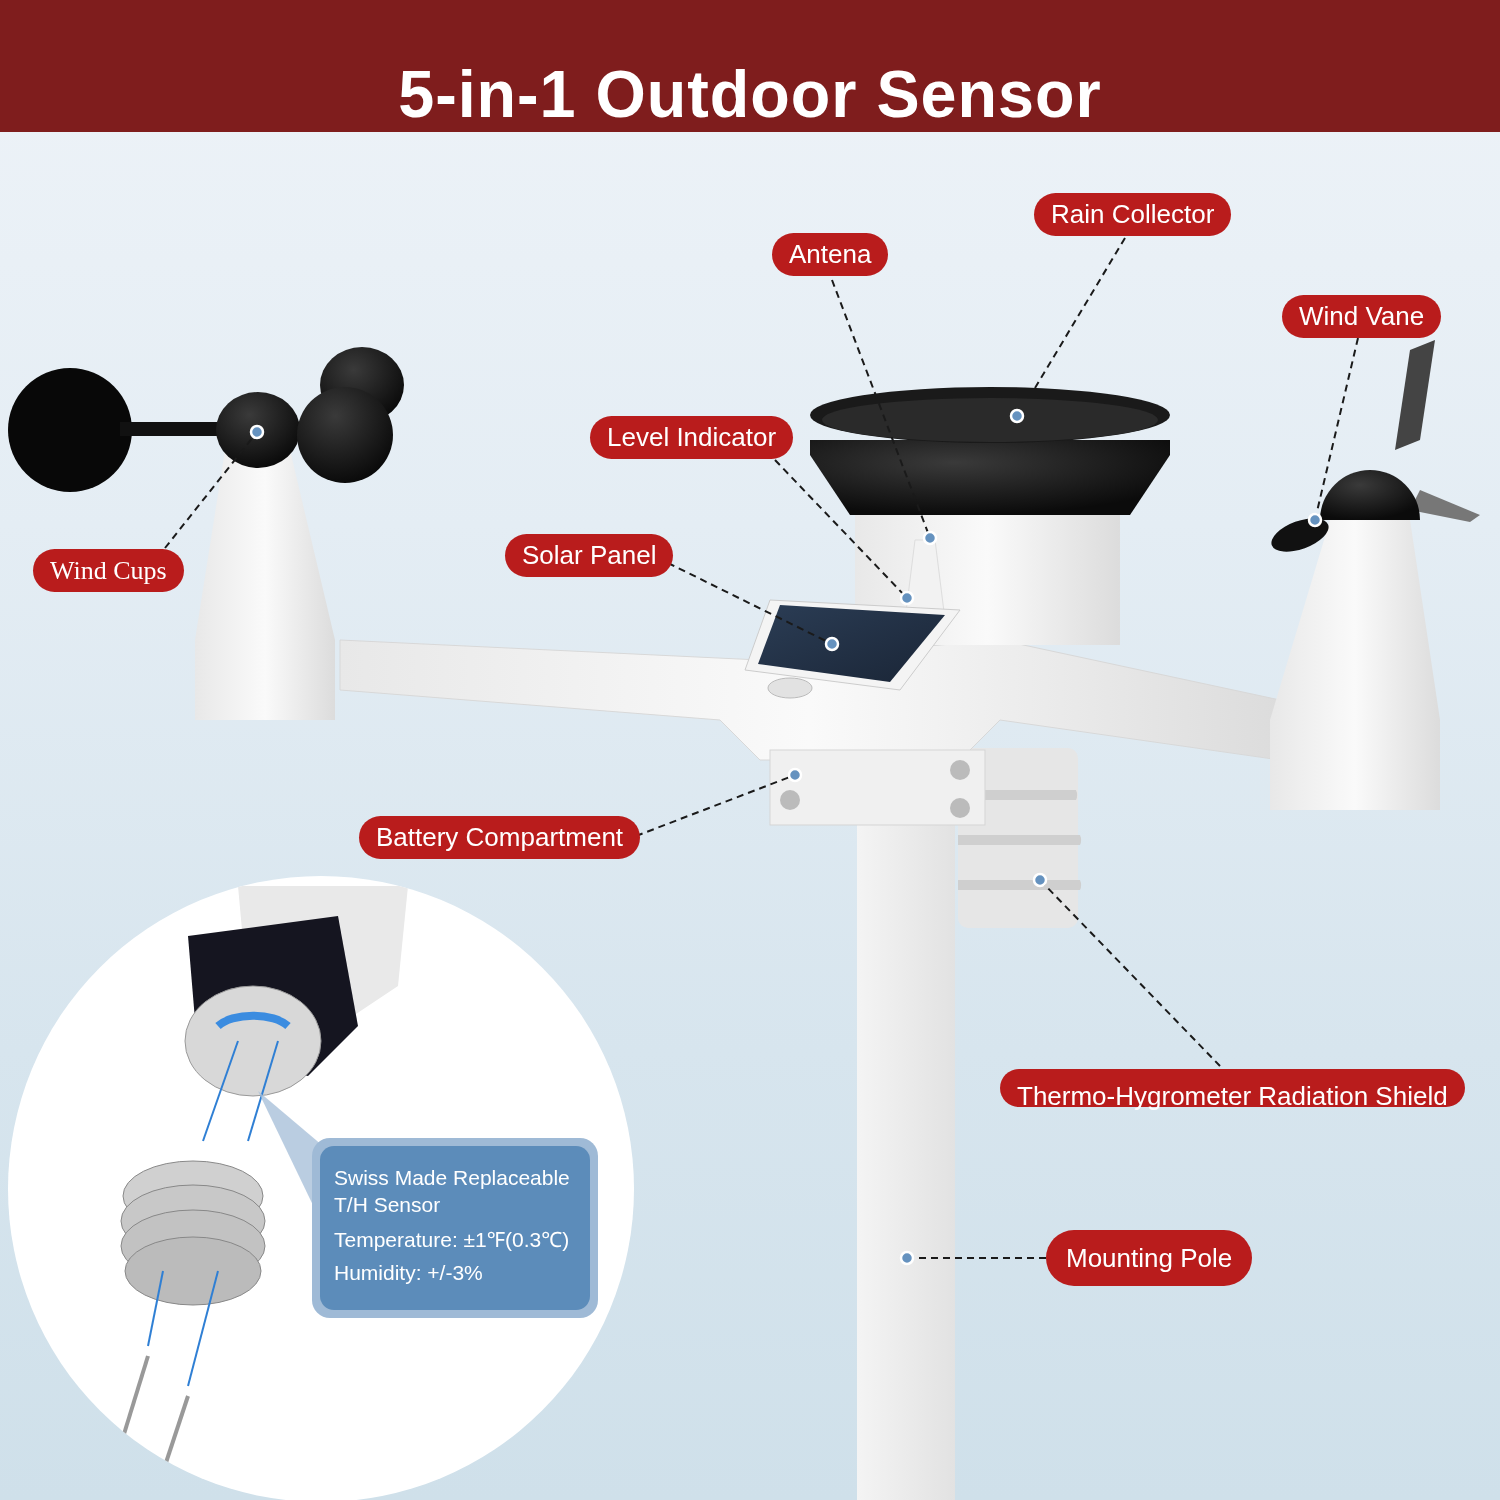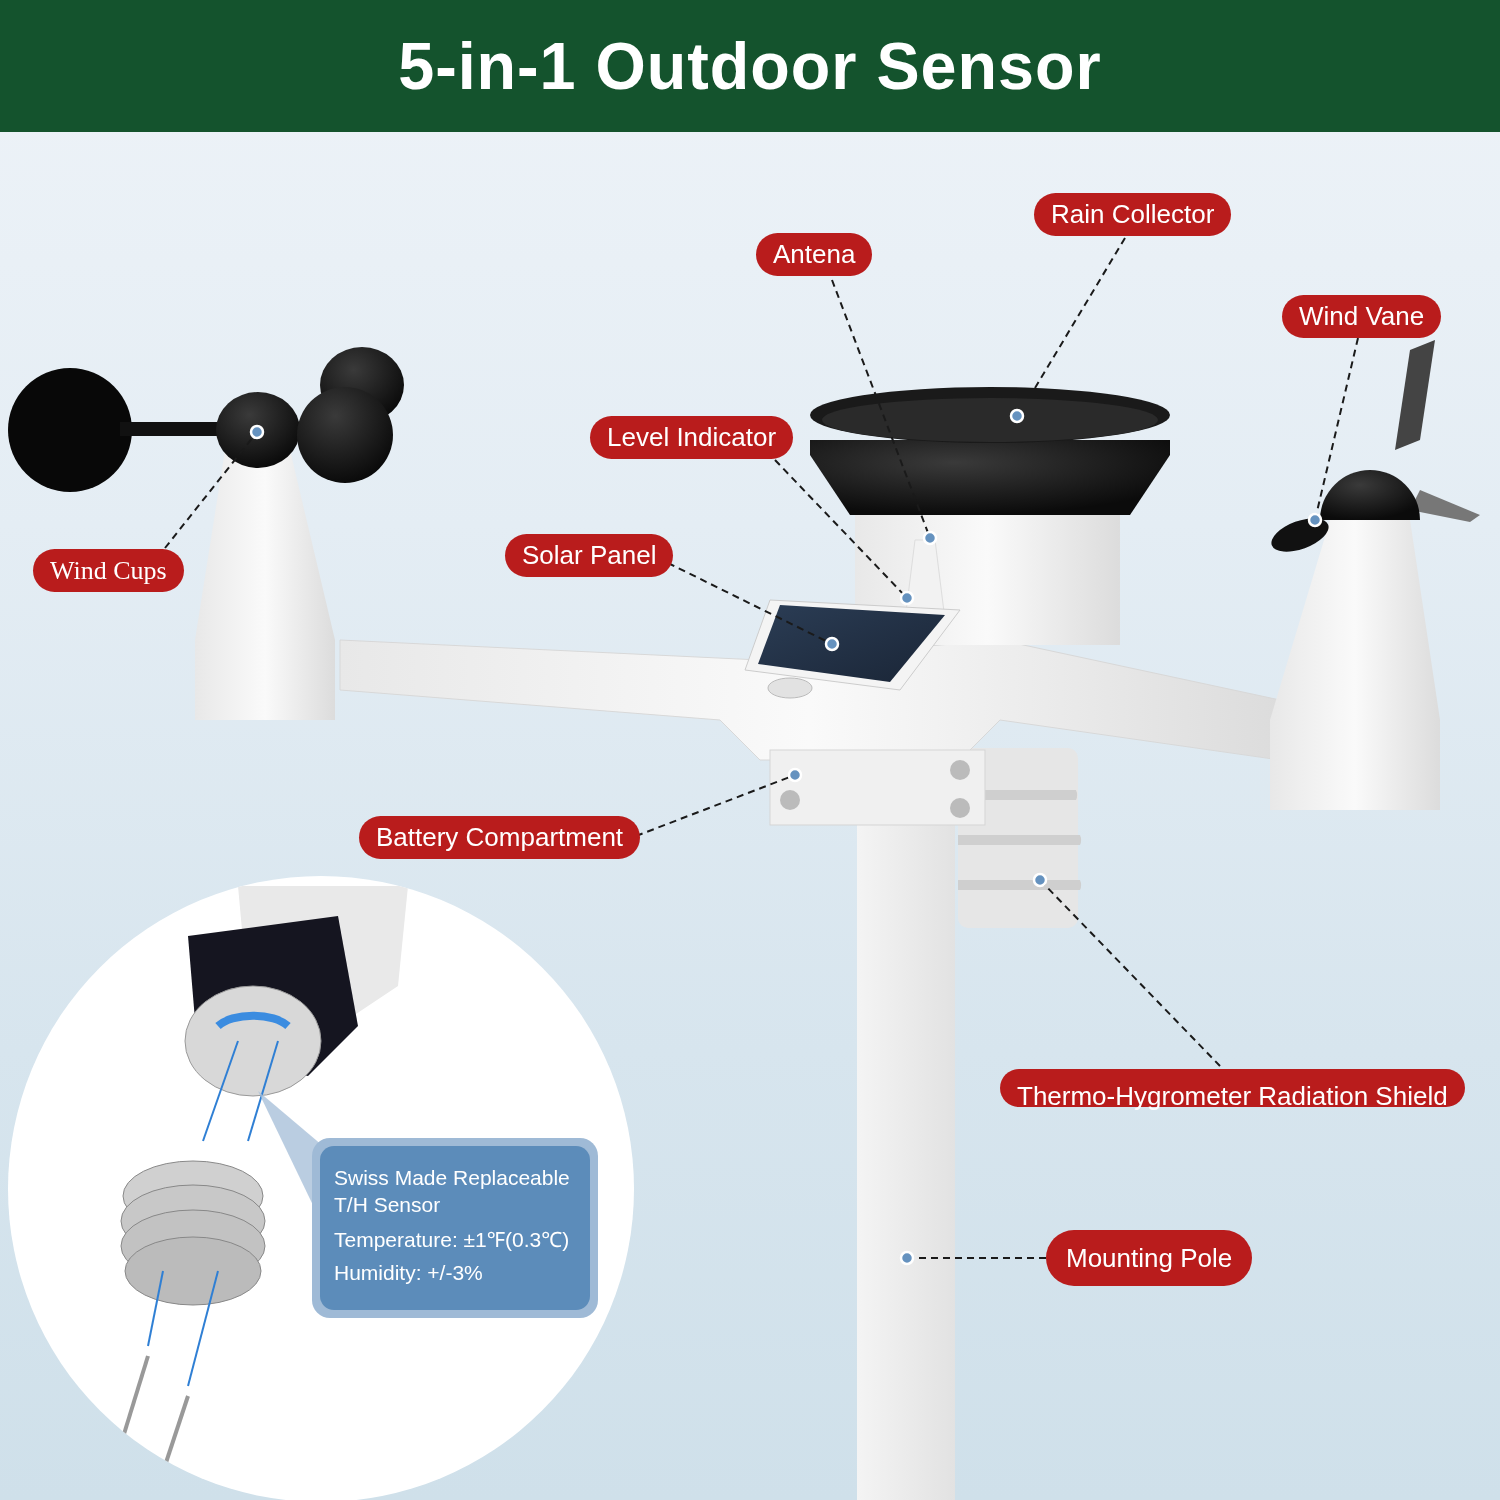--- a/index.html
+++ b/index.html
@@ -1,20 +1,20 @@
 <!DOCTYPE html>
 <html><head>
 <meta charset="utf-8">
 <style>
   html, body { margin:0; padding:0; }
   body { width:1500px; height:1500px; overflow:hidden; position:relative;
     font-family:"Liberation Sans", sans-serif;
     background: linear-gradient(180deg, #eef3f8 0%, #e4edf4 35%, #d7e5ee 70%, #cfe0ea 100%); }
-  .header { position:absolute; left:0; top:0; width:1500px; height:132px; background:#14532d;
-    display:flex; align-items:center; justify-content:center; }
+  .header { position:absolute; left:0; top:0; width:1500px; height:132px; background:#7f1d1d;
+    display:flex; align-items:flex-end; justify-content:center; }
   .header h1 { margin:0; color:#fff; font-family:"Liberation Sans", sans-serif; font-weight:bold;
     font-size:66px; letter-spacing:1px; transform:scaleX(0.98); }
   .pill { position:absolute; background:#b91c1c; color:#fff; border-radius:22px;
     font-size:26px; height:43px; line-height:43px; padding:0 17px; white-space:nowrap;
     font-family:"Liberation Sans", sans-serif; transform-origin:left center; }
   svg.lines { position:absolute; left:0; top:0; }
   .dot { fill:#6592bf; stroke:#fff; stroke-width:2.5; }
   .inset { position:absolute; left:8px; top:876px; width:626px; height:626px; border-radius:50%;
     background:#fff; overflow:hidden; }
   .callout { position:absolute; left:312px; top:1138px; width:286px; height:180px;
@@ -109,21 +109,21 @@
   <circle class="dot" cx="907" cy="598" r="6"></circle>
   <circle class="dot" cx="832" cy="644" r="6"></circle>
   <circle class="dot" cx="257" cy="432" r="6"></circle>
   <circle class="dot" cx="1315" cy="520" r="6"></circle>
   <circle class="dot" cx="795" cy="775" r="6"></circle>
   <circle class="dot" cx="1040" cy="880" r="6"></circle>
   <circle class="dot" cx="907" cy="1258" r="6"></circle>
 </svg>
 
 <div class="pill" style="left:1034px;top:193px;">Rain Collector</div>
-<div class="pill" style="left:756px;top:233px;">Antena</div>
+<div class="pill" style="left:772px;top:233px;">Antena</div>
 <div class="pill" style="left:1282px;top:295px;">Wind Vane</div>
 <div class="pill" style="left:590px;top:416px;">Level Indicator</div>
 <div class="pill" style="left:505px;top:534px;">Solar Panel</div>
 <div class="pill" style="left:33px;top:549px;font-family:Liberation Serif, serif;">Wind Cups</div>
 <div class="pill" style="left:359px;top:816px;">Battery Compartment</div>
 <div class="pill" style="left:1000px;top:1069px;height:38px;line-height:55px;border-radius:28px;">Thermo-Hygrometer Radiation Shield</div>
 <div class="pill" style="left:1046px;top:1230px;height:56px;line-height:56px;border-radius:28px;padding:0 20px;">Mounting Pole</div>
 
 <div class="inset">
   <svg width="626" height="626">

